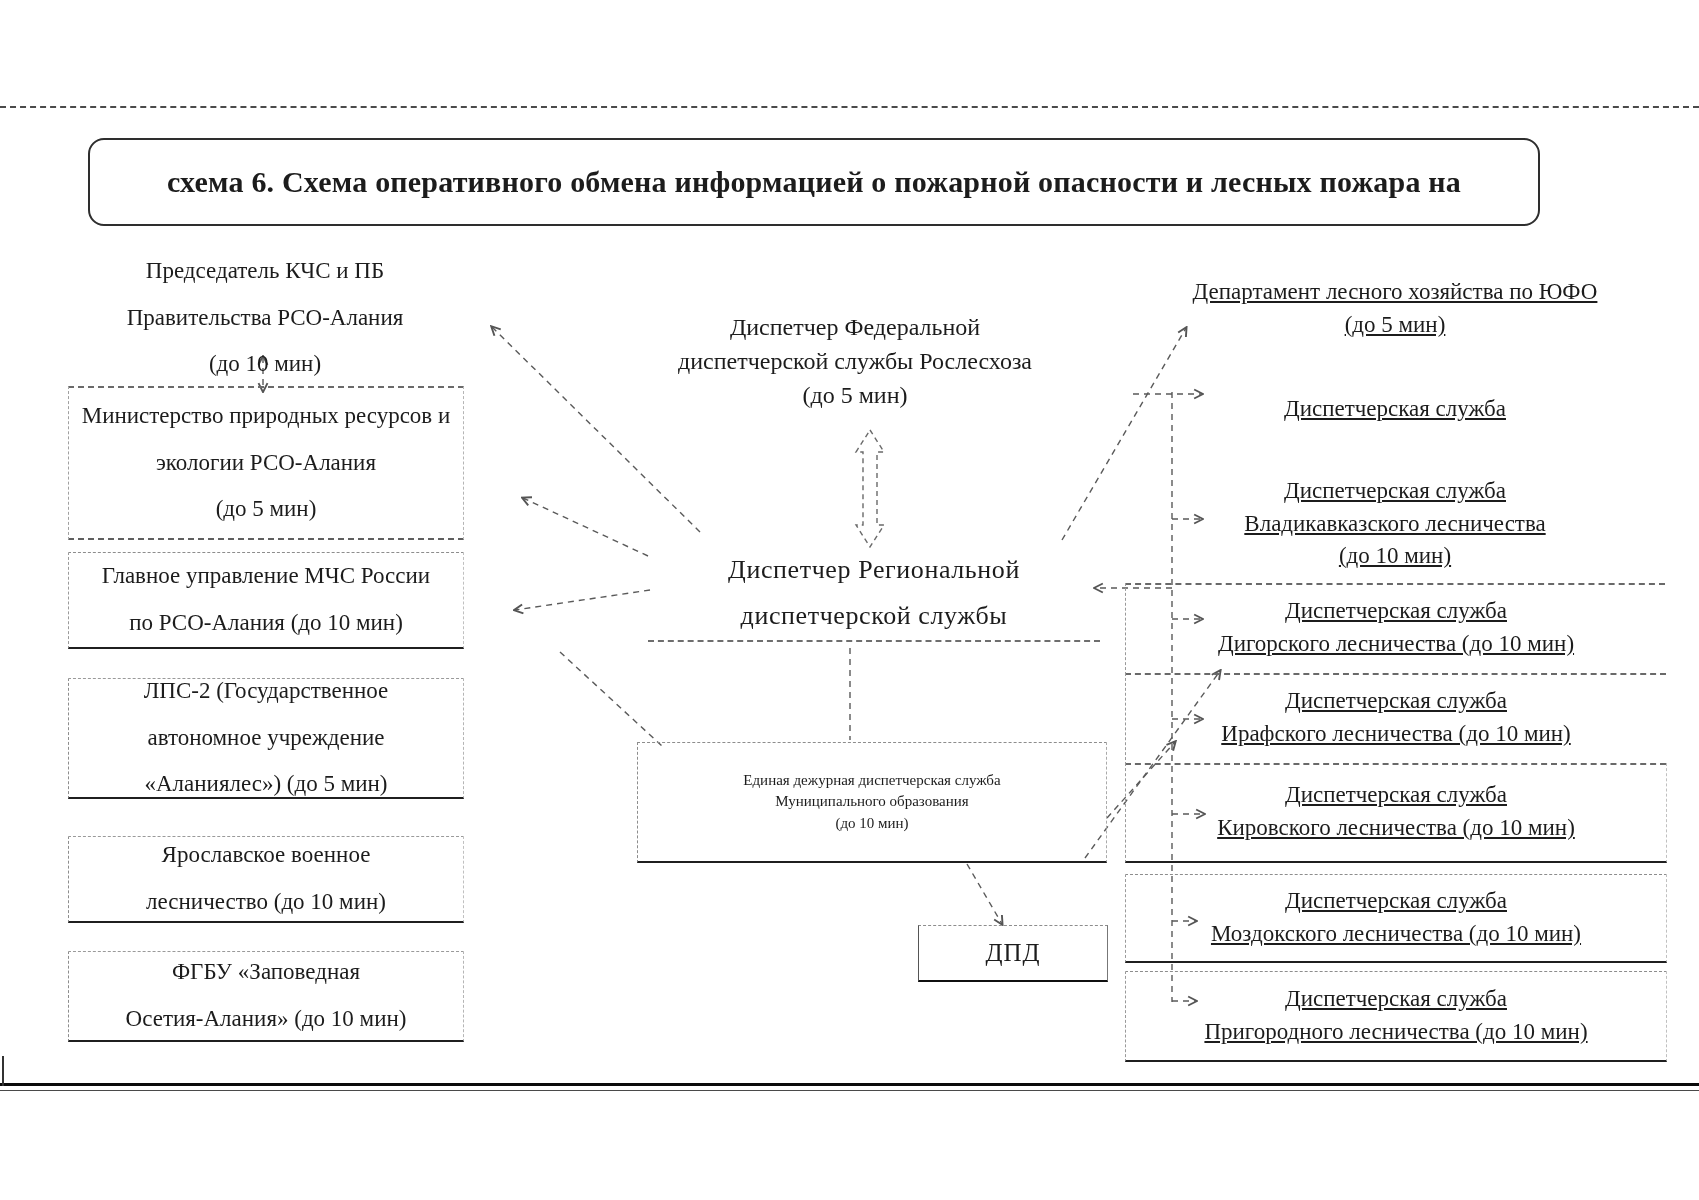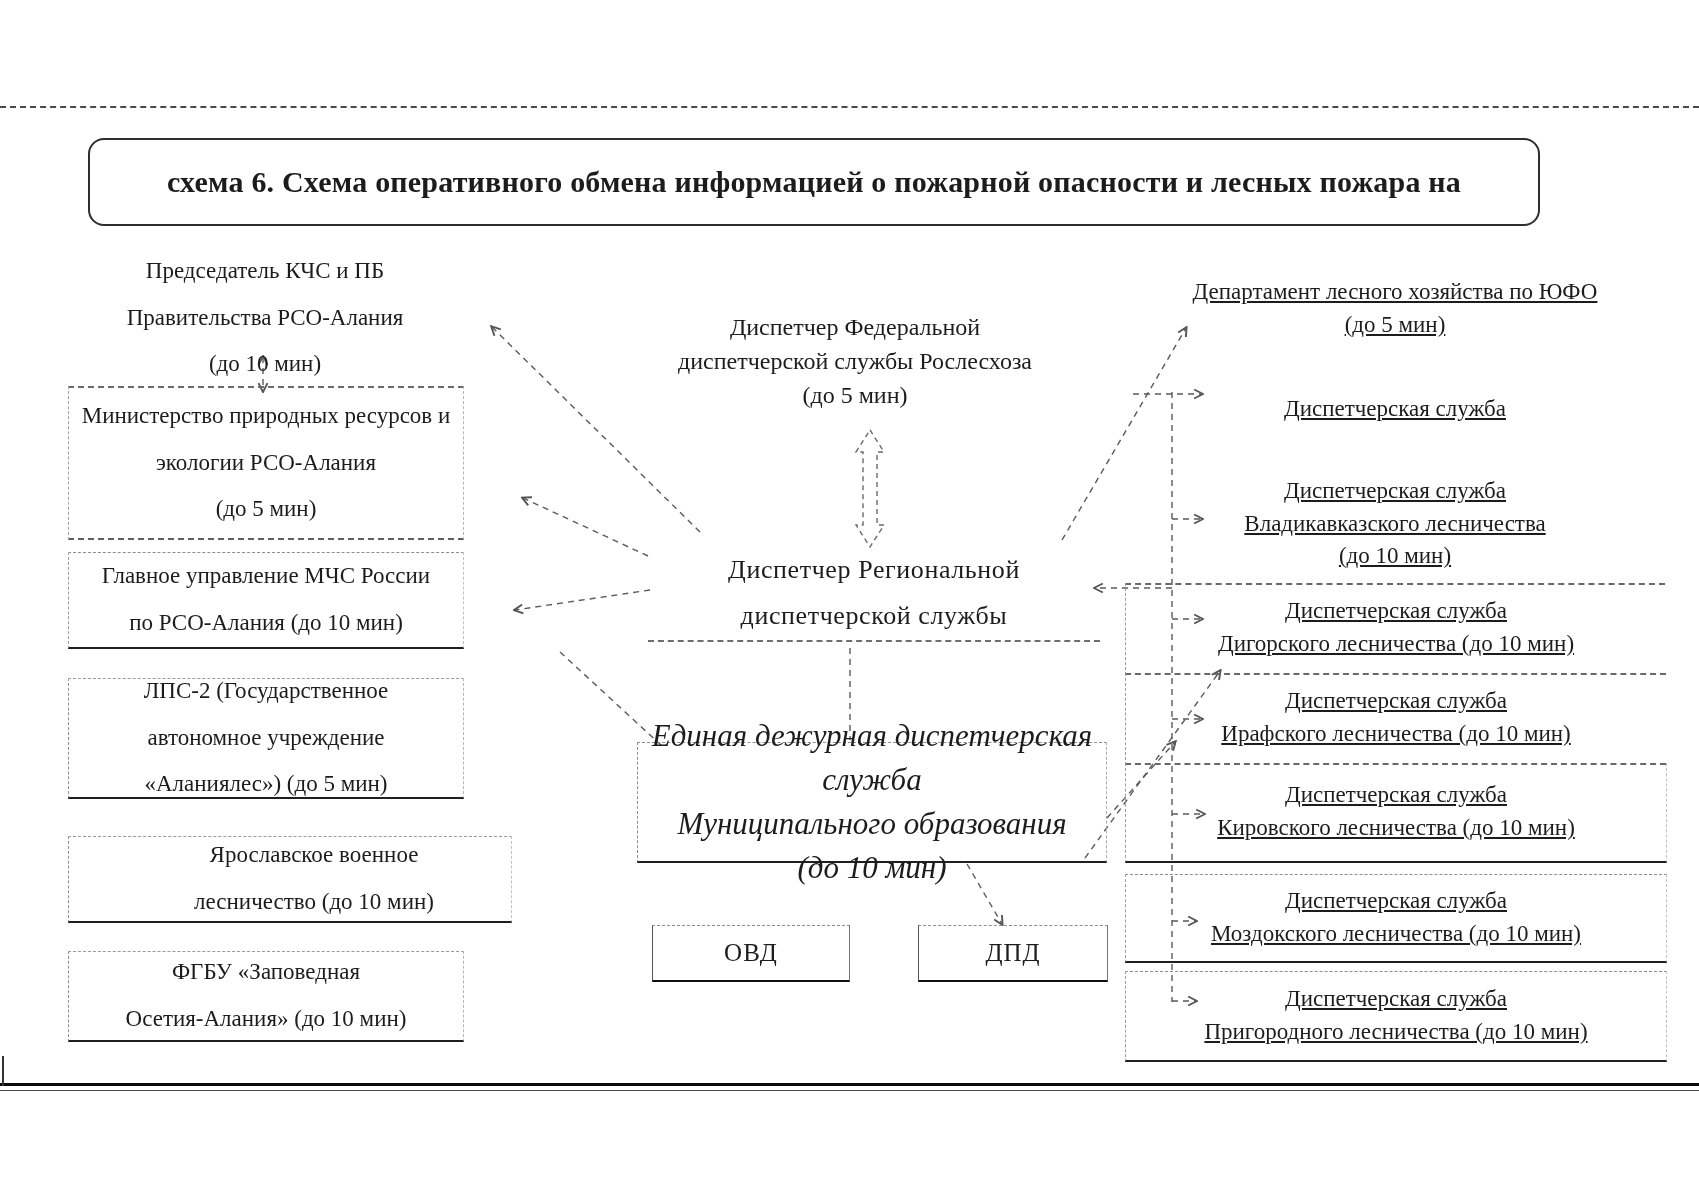--- a/index.html
+++ b/index.html
@@ -31,32 +31,32 @@
        border-top:2px dashed #6a6a6a;border-bottom:2px dashed #5f5f5f;
        border-left:1px dashed #a0a0a0;border-right:1px dashed #b5b5b5;}
   #nL2{left:68px;top:552px;width:394px;height:94px;
        border-top:1.5px dashed #8d8d8d;border-bottom:2.5px solid #1f1f1f;
        border-left:1px dashed #9a9a9a;border-right:1px dashed #c0c0c0;}
   #nL3{left:68px;top:678px;width:394px;height:118px;
        border-top:1.5px dashed #9a9a9a;border-bottom:2.5px solid #1f1f1f;
        border-left:1.5px dashed #8d8d8d;border-right:1px dashed #b5b5b5;}
   #nL4{left:68px;top:836px;width:394px;height:84px;
        border-top:1.5px dashed #9a9a9a;border-bottom:2.5px solid #1f1f1f;
-       border-left:1.5px dashed #8d8d8d;border-right:1px dashed #c0c0c0;padding-left:48px;}
+       border-left:1.5px dashed #8d8d8d;border-right:1px dashed #c0c0c0;}
   #nL5{left:68px;top:951px;width:394px;height:88px;
        border-top:1.5px dashed #9a9a9a;border-bottom:2.5px solid #1f1f1f;
        border-left:1.5px dashed #8d8d8d;border-right:1px dashed #b5b5b5;}
 
   
   #nC0{left:630px;top:308px;width:450px;height:106px;font-size:24px;line-height:1.42;}
   #nC1{left:648px;top:545px;width:452px;height:95px;font-size:26px;line-height:1.45;
        letter-spacing:.6px;border-bottom:2px dashed #6e6e6e;gap:8px;}
-  #nC2{left:637px;top:742px;width:468px;height:118px;font-size:31px;line-height:1.42;
+  #nC2{left:637px;top:742px;width:468px;height:118px;font-size:15px;line-height:1.42;
        border-top:1.5px dashed #8d8d8d;border-left:1.5px dashed #8d8d8d;
-       border-right:1px dashed #aaaaaa;border-bottom:2.5px solid #1f1f1f;font-style:italic;}
+       border-right:1px dashed #aaaaaa;border-bottom:2.5px solid #1f1f1f;}
   #nOVD{left:652px;top:925px;width:196px;height:54px;font-size:25px;letter-spacing:1px;
        border-top:1.5px dashed #8d8d8d;border-left:1.5px solid #555;
        border-right:1.5px solid #777;border-bottom:2.5px solid #101010;}
   #nDPD{left:918px;top:925px;width:188px;height:54px;font-size:25px;letter-spacing:1px;
        border-top:1.5px dashed #8d8d8d;border-left:1.5px solid #555;
        border-right:1.5px solid #777;border-bottom:2.5px solid #101010;}
 
   
   .rc{left:1125px;width:540px;font-size:23px;line-height:1.42;text-decoration:underline;}
   #nR0{top:272px;height:74px;}
@@ -156,23 +156,20 @@
   </div>
   <div class="node" id="nC1">
     <span class="ln">Диспетчер Региональной</span>
     <span class="ln">диспетчерской службы</span>
   </div>
   <div class="node" id="nC2">
     <span class="ln">Единая дежурная диспетчерская служба</span>
     <span class="ln">Муниципального образования</span>
     <span class="ln">(до 10 мин)</span>
   </div>
-  <div class="node" id="nOVD">
-    <span class="ln">ОВД</span>
-  </div>
   <div class="node" id="nDPD">
     <span class="ln">ДПД</span>
   </div>
 
   <div class="node rc" id="nR0">
     <span class="ln">Департамент лесного хозяйства по ЮФО</span>
     <span class="ln">(до 5 мин)</span>
   </div>
   <div class="node rc" id="nR1">
     <span class="ln">Диспетчерская служба</span>

